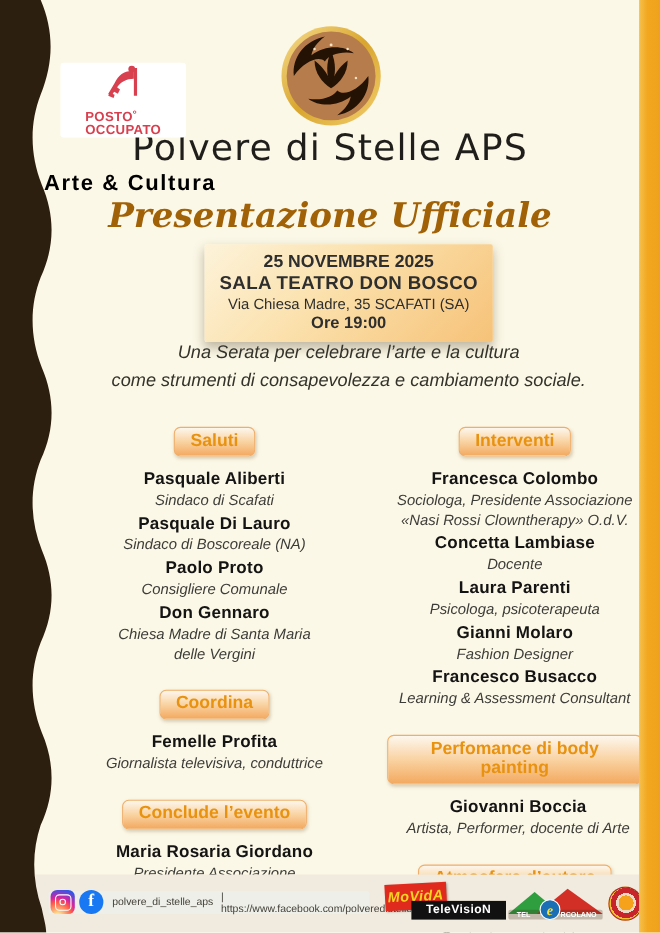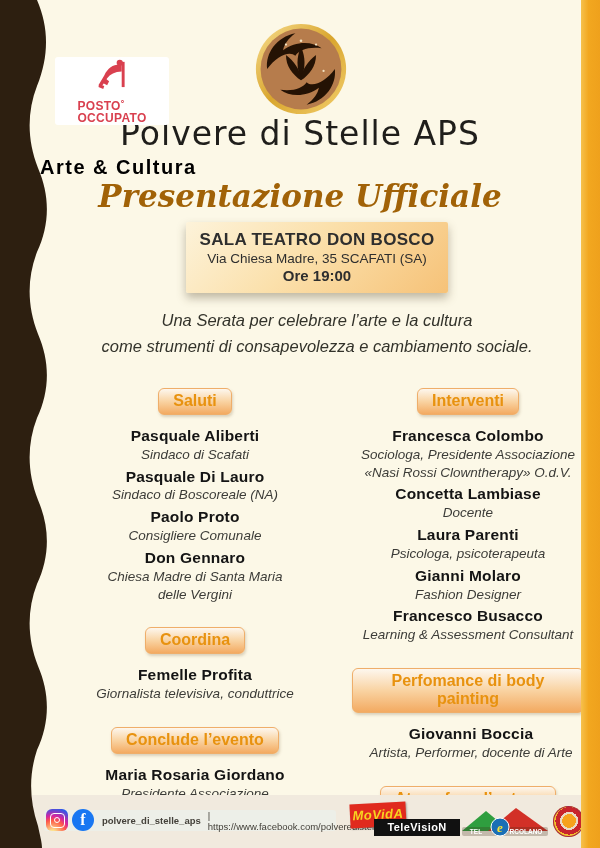--- a/index.html
+++ b/index.html
@@ -48,21 +48,21 @@
     background:linear-gradient(180deg,#fdf7ee 0%,#f9d3a2 50%,#f3aa61 100%);
     box-shadow:1px 2px 3px rgba(120,90,50,.25);margin-bottom:11px;}
   .entry{margin-bottom:3px;}
   .nm{font-weight:bold;font-size:15.5px;color:#141414;line-height:1.28;letter-spacing:.2px;}
   .rl{font-style:italic;font-size:13.5px;color:#3c3c38;line-height:1.32;}
 
   
   .footer{position:absolute;left:0;bottom:0;width:600px;height:53px;background:#f1eade;z-index:30;}
   .social-strip{position:absolute;left:44px;top:15px;width:292px;height:21px;background:#edefe8;
     border-radius:3px;display:flex;align-items:center;z-index:31;}
-  .social-strip .handle{margin-left:58px;font-size:9.5px;color:#44413a;font-weight:700;}
+  .social-strip .handle{margin-left:58px;font-size:9.5px;color:#44413a;font-weight:400;}
   .social-strip .url{margin-left:7px;font-size:9.5px;color:#44413a;}
   .ig{position:absolute;left:46px;top:14px;width:22px;height:22px;border-radius:6px;z-index:32;
     background:radial-gradient(circle at 30% 110%,#fdf497 5%,#fd5949 45%,#d6249f 60%,#285aeb 90%);
     display:flex;align-items:center;justify-content:center;}
   .ig-in{width:13px;height:13px;border:1.8px solid #fff;border-radius:4px;position:relative;}
   .ig-in::after{content:"";position:absolute;left:3.2px;top:3.2px;width:4px;height:4px;
     border:1.5px solid #fff;border-radius:50%;}
   .fb{position:absolute;left:72px;top:14px;width:22px;height:22px;border-radius:50%;z-index:32;
     background:#1877f2;color:#fff;font-weight:bold;font-size:16px;text-align:center;
     line-height:22px;font-family:"Liberation Serif",serif;}
@@ -126,20 +126,21 @@
     <circle cx="66" cy="24" r="1.2" fill="#f3e3c3"></circle>
     <circle cx="34" cy="24" r="1.2" fill="#f3e3c3"></circle>
     <circle cx="74" cy="52" r="1.2" fill="#f3e3c3"></circle>
   </svg>
 
   <div class="title">Polvere di Stelle APS</div>
   <div class="subtitle">Arte &amp; Cultura</div>
   <div class="script-title">Presentazione Ufficiale</div>
 
   <div class="event-box">
+    <div class="ev-date">25 NOVEMBRE 2025</div>
     <div class="ev-venue">SALA TEATRO DON BOSCO</div>
     <div class="ev-addr">Via Chiesa Madre, 35 SCAFATI (SA)</div>
     <div class="ev-time">Ore 19:00</div>
   </div>
 
   <div class="tagline">
     <div>Una Serata per celebrare l’arte e la cultura</div>
     <div>come strumenti di consapevolezza e cambiamento sociale.</div>
   </div>
 

